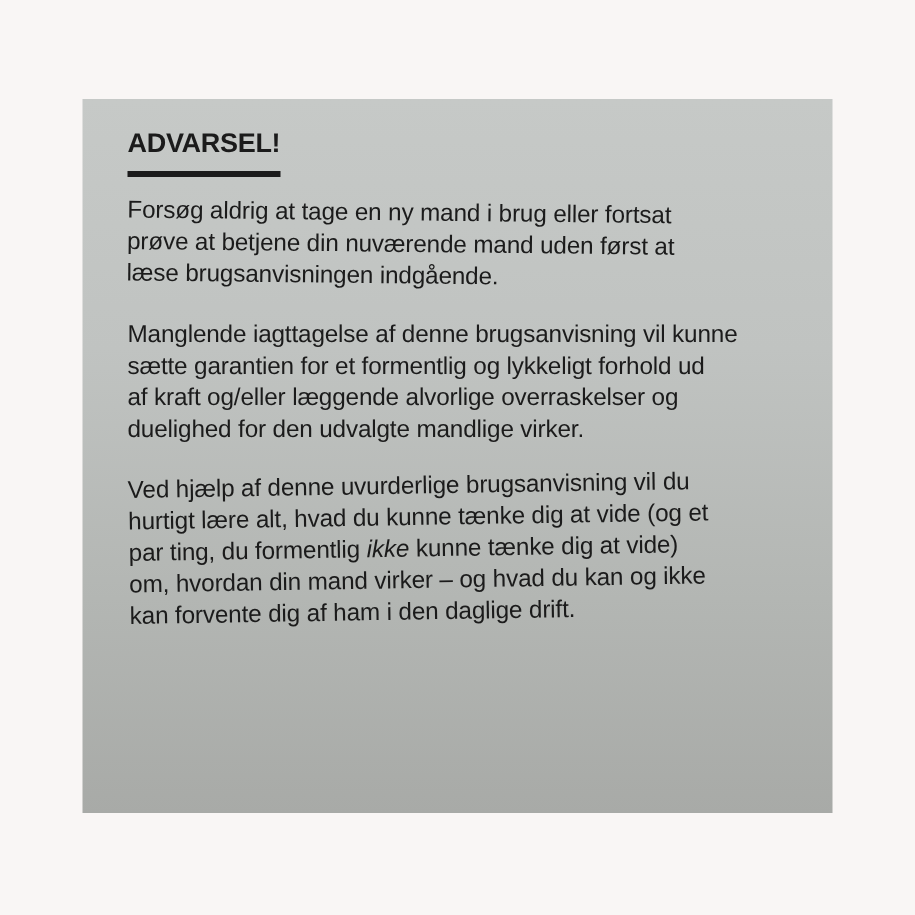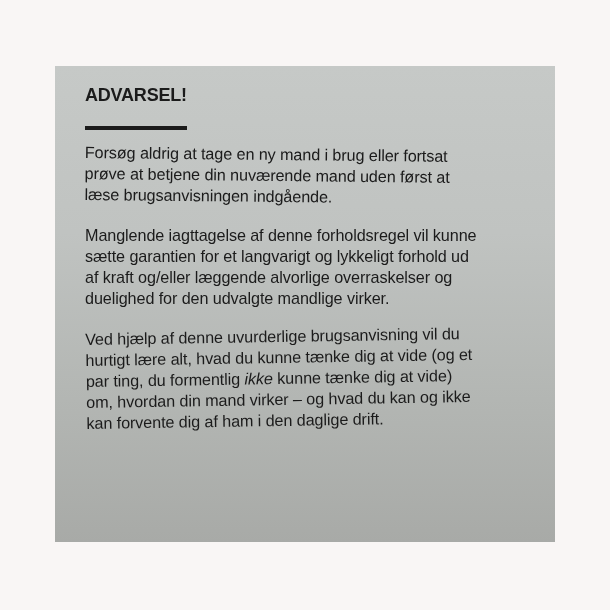--- a/index.html
+++ b/index.html
@@ -25,21 +25,21 @@
     top: 20px;
     width: 450px;
     font-family: "Liberation Sans", sans-serif;
     color: #1b1b1b;
   }
   .heading {
     display: inline-block;
     font-weight: bold;
     font-size: 18px;
     letter-spacing: -0.2px;
-    padding-bottom: 20px;
+    padding-bottom: 8px;
     border-bottom: 4px solid #1b1b1b;
     margin: 0 0 12px 0;
     line-height: 1.1;
   }
   .para {
     font-size: 16.2px;
     line-height: 21px;
     margin: 0 0 20px 0;
     letter-spacing: -0.1px;
   }
@@ -58,22 +58,22 @@
   <div class="page">
     <div class="heading">ADVARSEL!</div>
 
     <div class="para p1">
       <span class="line">Forsøg aldrig at tage en ny mand i brug eller fortsat</span>
       <span class="line">prøve at betjene din nuværende mand uden først at</span>
       <span class="line">læse brugsanvisningen indgående.</span>
     </div>
 
     <div class="para p2">
-      <span class="line">Manglende iagttagelse af denne forholdsregel vil kunne</span>
-      <span class="line">sætte garantien for et langvarigt og lykkeligt forhold ud</span>
+      <span class="line">Manglende iagttagelse af denne brugsanvisning vil kunne</span>
+      <span class="line">sætte garantien for et formentlig og lykkeligt forhold ud</span>
       <span class="line">af kraft og/eller læggende alvorlige overraskelser og</span>
       <span class="line">duelighed for den udvalgte mandlige virker.</span>
     </div>
 
     <div class="para p3">
       <span class="line">Ved hjælp af denne uvurderlige brugsanvisning vil du</span>
       <span class="line">hurtigt lære alt, hvad du kunne tænke dig at vide (og et</span>
       <span class="line"><span>par ting, du formentlig </span><em>ikke</em><span> kunne tænke dig at vide)</span></span>
       <span class="line">om, hvordan din mand virker – og hvad du kan og ikke</span>
       <span class="line">kan forvente dig af ham i den daglige drift.</span>

